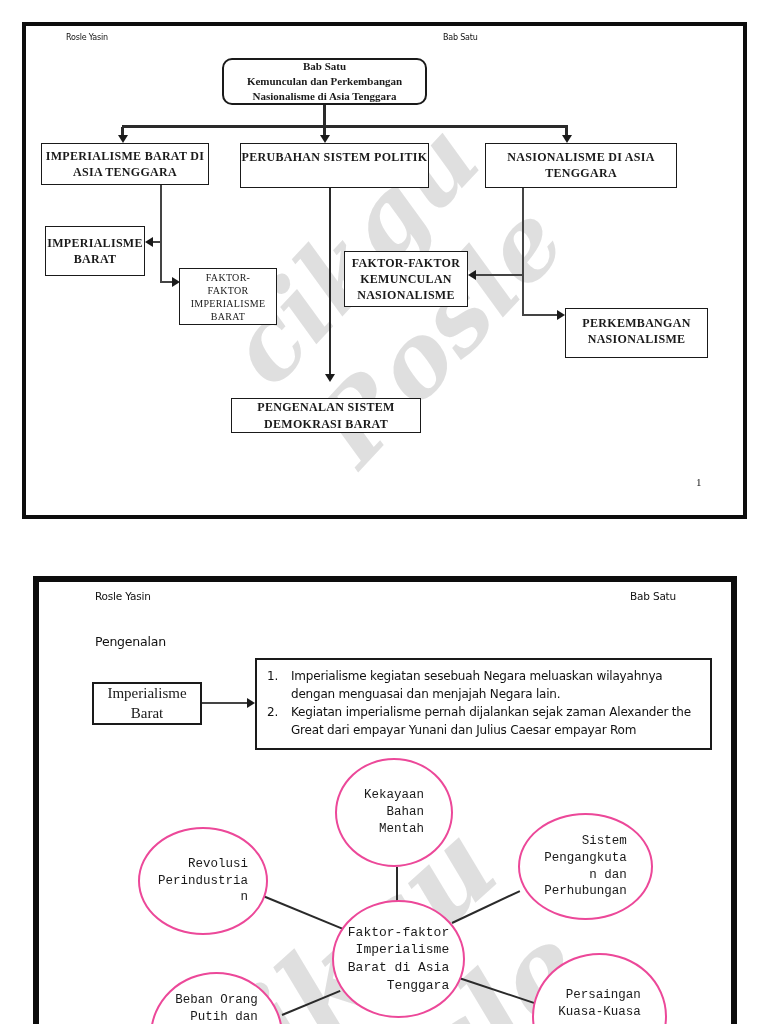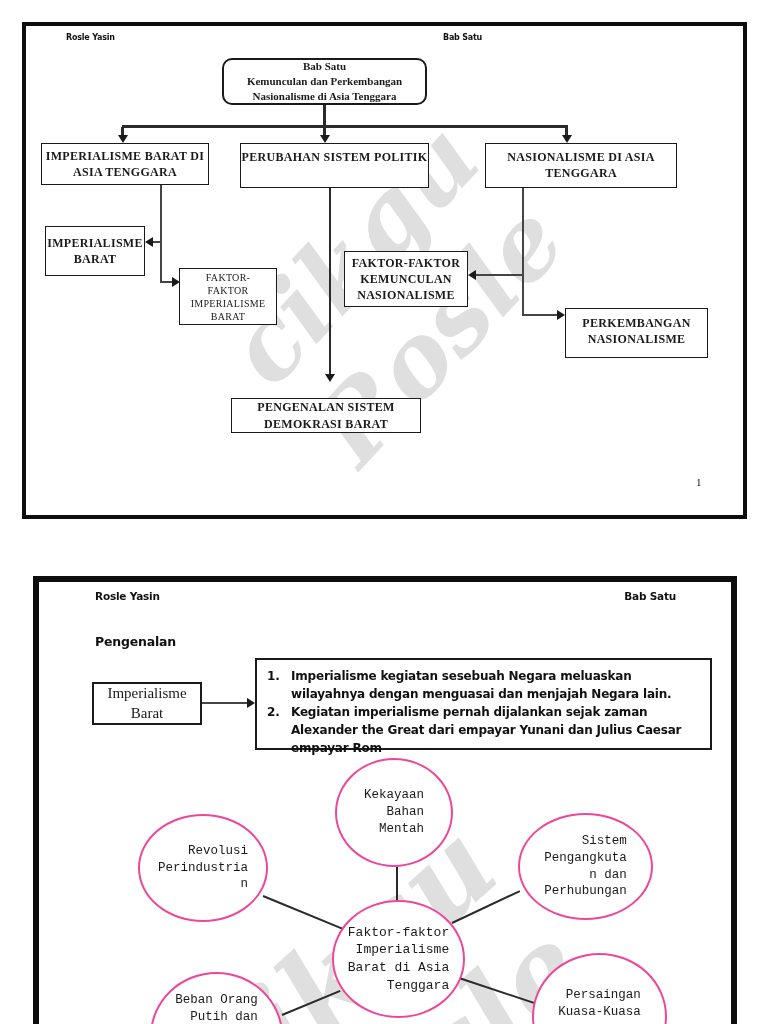--- a/index.html
+++ b/index.html
@@ -5,21 +5,21 @@
   html,body{margin:0;padding:0;}
   body{
     width:768px;height:1024px;background:#ffffff;overflow:hidden;position:relative;
     font-family:"Liberation Serif",serif;color:#1a1a1a;
   }
   .page{position:absolute;background:#fff;box-sizing:border-box;}
   #page1{left:22px;top:22px;width:725px;height:497px;border:4px solid #0d0d0d;}
   #page2{left:33px;top:576px;width:704px;height:462px;border:6px solid #0d0d0d;}
   .abs{position:absolute;}
   .pre{white-space:pre-line;}
-  .marker{font-family:"DejaVu Sans",sans-serif;font-weight:700;letter-spacing:-0.2px;color:#111;}
+  .marker{font-family:"DejaVu Sans",sans-serif;font-weight:400;letter-spacing:-0.2px;color:#111;}
   .serifbox{
     border:1.5px solid #1a1a1a;background:#fff;display:flex;align-items:center;justify-content:center;
     text-align:center;font-family:"Liberation Serif",serif;color:#1a1a1a;z-index:2;box-sizing:border-box;
   }
   .topalign{align-items:flex-start;}
   .diagram-label{font-size:12px;line-height:1.35;letter-spacing:0.3px;font-weight:bold;}
   .line{position:absolute;background:#2a2a2a;z-index:1;}
   .gline{position:absolute;background:#444;z-index:1;}
   .diag{position:absolute;height:2px;background:#2a2a2a;transform-origin:0 50%;z-index:1;}
   .arr-d{position:absolute;width:0;height:0;border-left:5px solid transparent;border-right:5px solid transparent;border-top:8px solid #1a1a1a;z-index:1;}
@@ -133,21 +133,21 @@
   <div class="diag" style="left:243px;top:432px;width:63px;transform:rotate(-22.5deg);"></div>
   <div class="diag" style="left:417px;top:394px;width:86px;transform:rotate(18.4deg);"></div>
 
   <div class="ellipse pre" style="left:296px;top:176px;width:118px;height:109px;">Kekayaan
 Bahan
 Mentah</div>
   <div class="ellipse pre" style="left:479px;top:231px;width:135px;height:107px;">Sistem
 Pengangkuta
 n dan
 Perhubungan</div>
-  <div class="ellipse pre" style="left:99px;top:232px;width:130px;height:108px;">Revolusi
+  <div class="ellipse pre" style="left:99px;top:245px;width:130px;height:108px;">Revolusi
 Perindustria
 n</div>
   <div class="ellipse pre" style="left:293px;top:318px;width:133px;height:118px;font-size:13px;">Faktor-faktor
 Imperialisme
 Barat di Asia
 Tenggara</div>
   <div class="ellipse pre" style="left:111px;top:390px;width:133px;height:128px;align-items:flex-start;padding-top:18px;">Beban Orang
 Putih dan</div>
   <div class="ellipse pre" style="left:493px;top:371px;width:135px;height:127px;align-items:flex-start;padding-top:32px;">Persaingan
 Kuasa-Kuasa</div>

